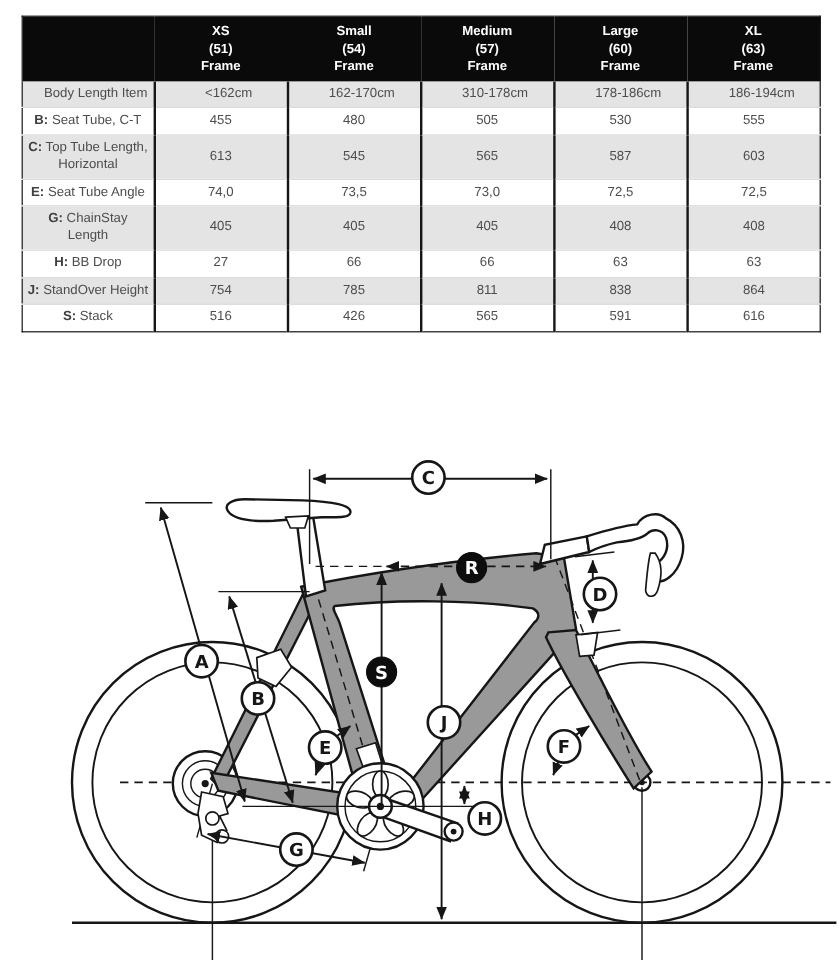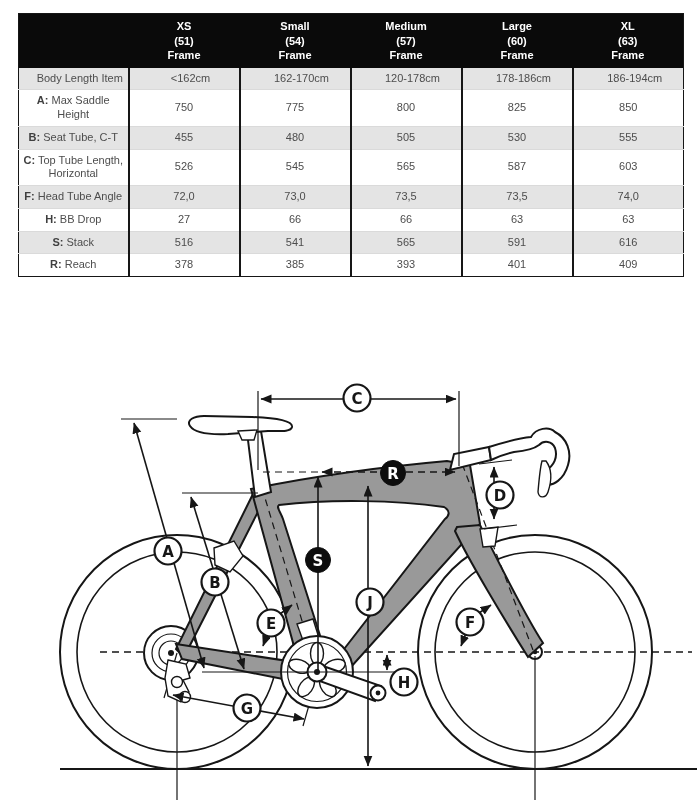--- a/index.html
+++ b/index.html
@@ -82,79 +82,79 @@
             <div>(63)</div>
             <div>Frame</div>
           </th>
         </tr>
     </thead>
     <tbody id="geo-body">
         <tr>
           <td>Body Length Item</td>
           <td>&lt;162cm</td>
           <td>162-170cm</td>
-          <td>120-178cm</td>
+          <td>310-178cm</td>
           <td>178-186cm</td>
           <td>186-194cm</td>
-        </tr>
-        <tr>
-          <td><b>A:</b> Max Saddle Height</td>
-          <td>750</td>
-          <td>775</td>
-          <td>800</td>
-          <td>825</td>
-          <td>850</td>
         </tr>
         <tr>
           <td><b>B:</b> Seat Tube, C-T</td>
           <td>455</td>
           <td>480</td>
           <td>505</td>
           <td>530</td>
           <td>555</td>
         </tr>
         <tr>
           <td><b>C:</b> Top Tube Length, Horizontal</td>
-          <td>526</td>
+          <td>613</td>
           <td>545</td>
           <td>565</td>
           <td>587</td>
           <td>603</td>
         </tr>
         <tr>
-          <td><b>F:</b> Head Tube Angle</td>
-          <td>72,0</td>
+          <td><b>E:</b> Seat Tube Angle</td>
+          <td>74,0</td>
+          <td>73,5</td>
           <td>73,0</td>
-          <td>73,5</td>
-          <td>73,5</td>
-          <td>74,0</td>
+          <td>72,5</td>
+          <td>72,5</td>
+        </tr>
+        <tr>
+          <td><b>G:</b> ChainStay Length</td>
+          <td>405</td>
+          <td>405</td>
+          <td>405</td>
+          <td>408</td>
+          <td>408</td>
         </tr>
         <tr>
           <td><b>H:</b> BB Drop</td>
           <td>27</td>
           <td>66</td>
           <td>66</td>
           <td>63</td>
           <td>63</td>
         </tr>
         <tr>
+          <td><b>J:</b> StandOver Height</td>
+          <td>754</td>
+          <td>785</td>
+          <td>811</td>
+          <td>838</td>
+          <td>864</td>
+        </tr>
+        <tr>
           <td><b>S:</b> Stack</td>
           <td>516</td>
-          <td>541</td>
+          <td>426</td>
           <td>565</td>
           <td>591</td>
           <td>616</td>
-        </tr>
-        <tr>
-          <td><b>R:</b> Reach</td>
-          <td>378</td>
-          <td>385</td>
-          <td>393</td>
-          <td>401</td>
-          <td>409</td>
         </tr>
       </tbody>
   </table>
 </div>
 
 <div class="diagram-wrap">
 <svg width="700" height="440" viewBox="0 360 700 440" xmlns="http://www.w3.org/2000/svg">
   <defs>
     <marker id="ah" markerUnits="userSpaceOnUse" markerWidth="12" markerHeight="10" refX="10.5" refY="4.5" orient="auto-start-reverse">
       <path d="M0,0 L11,4.5 L0,9 Z" fill="#161616"></path>

